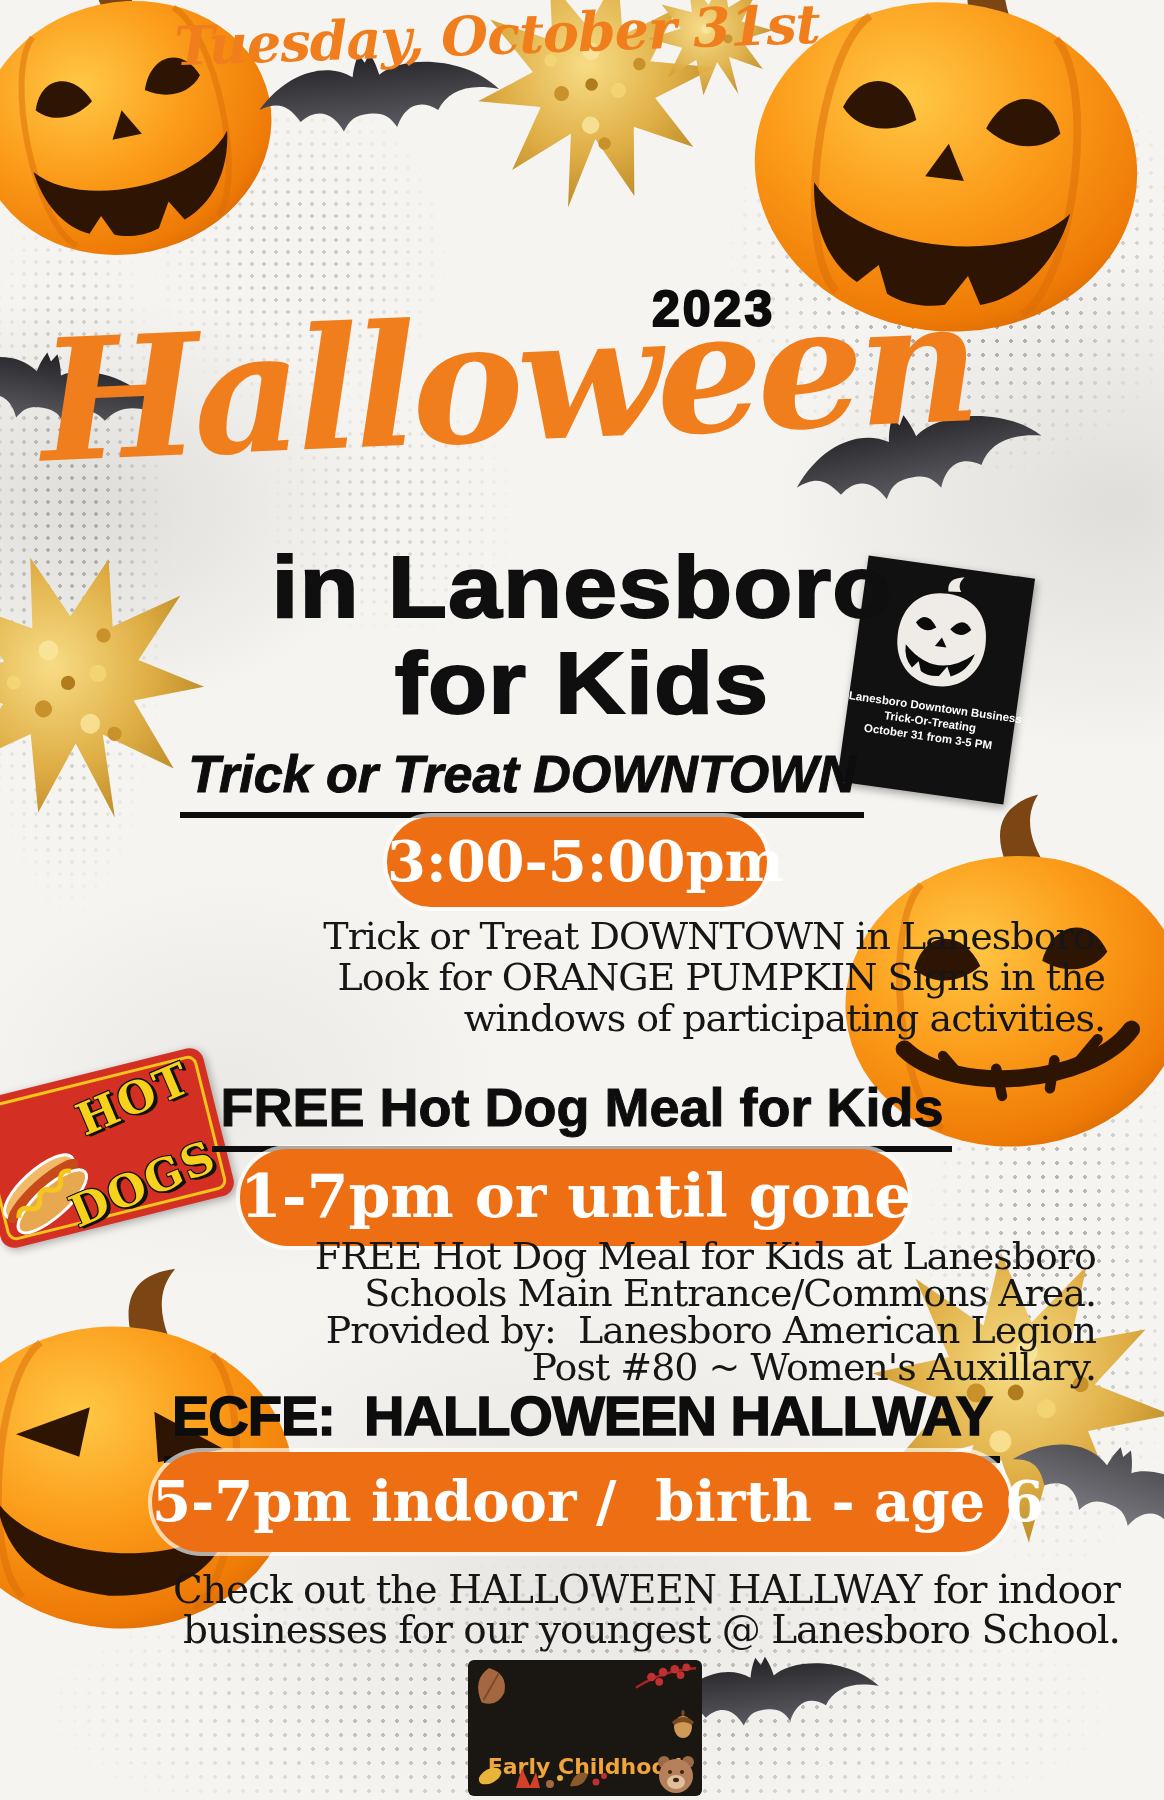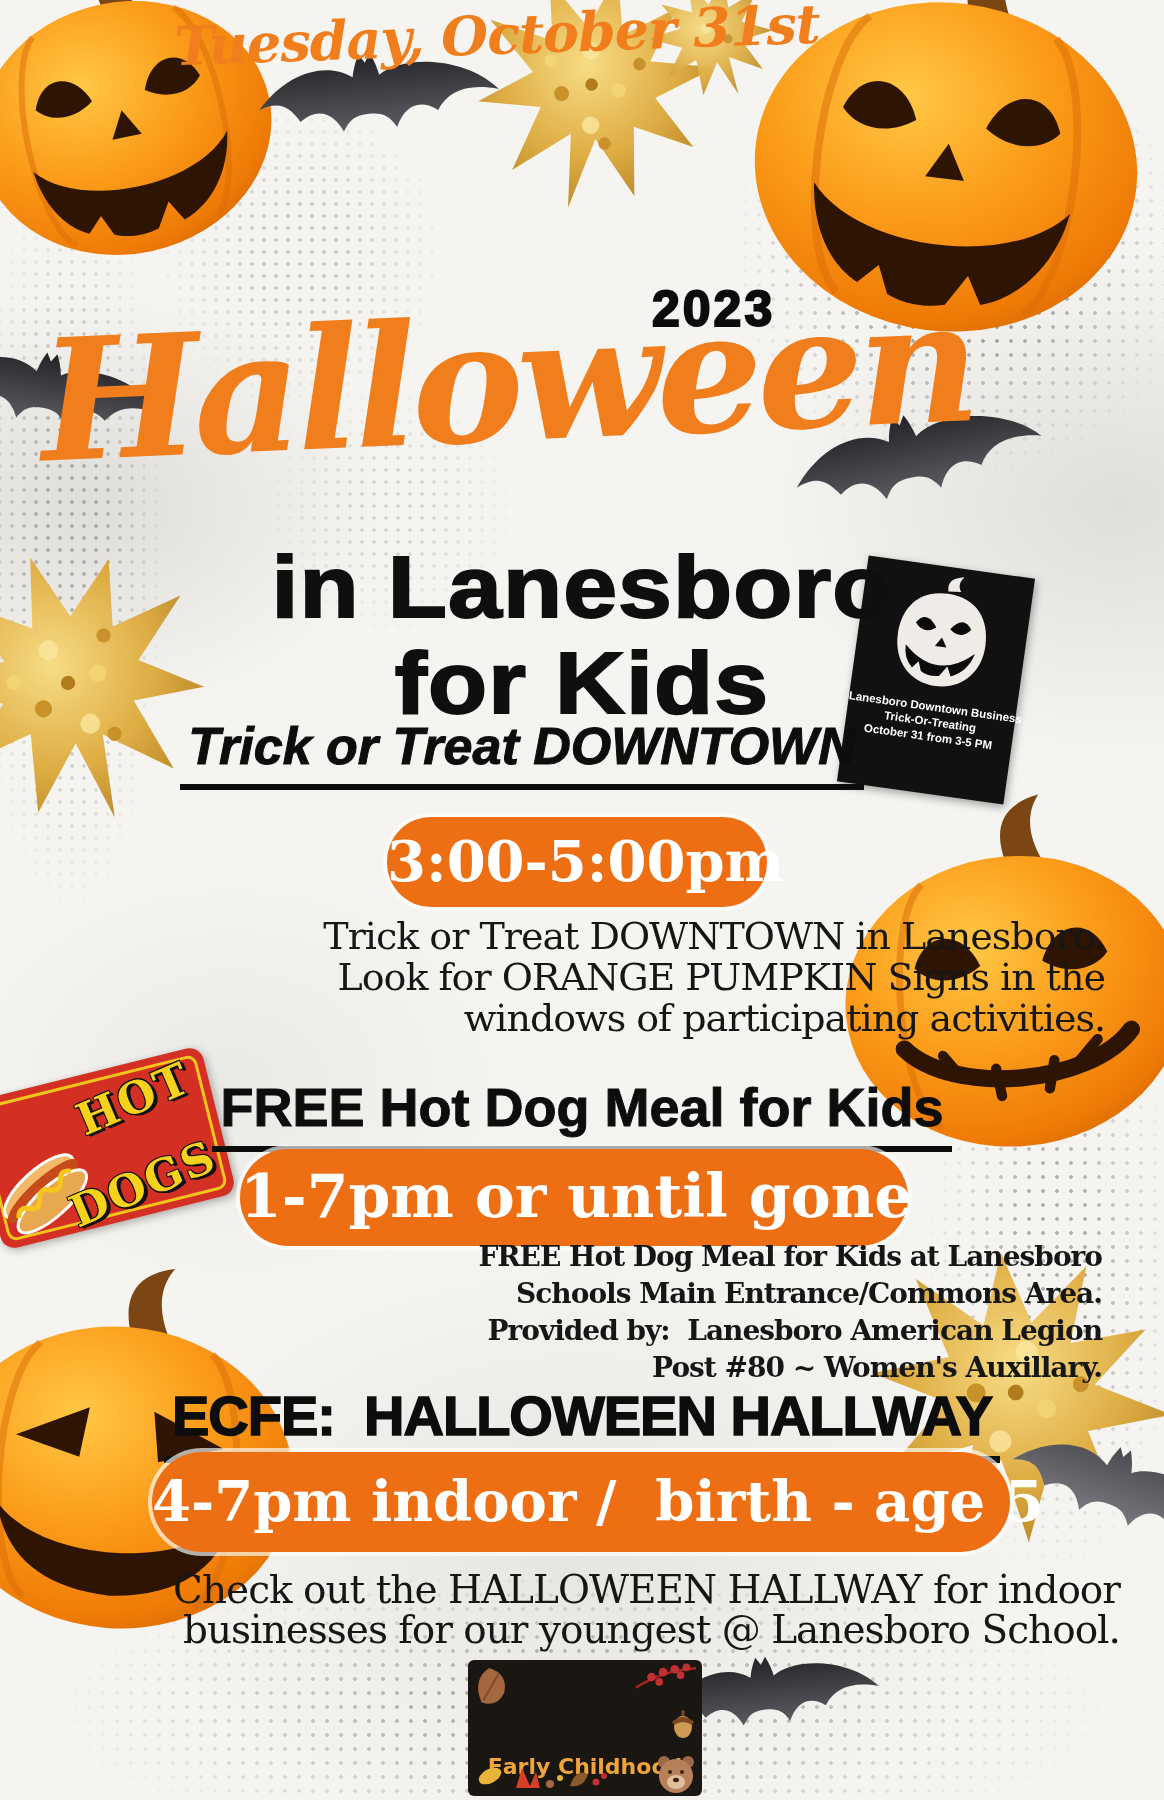--- a/index.html
+++ b/index.html
@@ -52,41 +52,41 @@
     -webkit-text-stroke:2px #0f0f0f; letter-spacing:1px;
   }
   .title-line2 { top:536px; transform:scaleX(1.10); }
   .title-line3 { top:632px; transform:scaleX(1.10); }
 
   .sec-head-wrap { left:0; width:1164px; }
   .sec-heading {
     display:inline-block; white-space:pre; color:#0d0d0d;
     border-bottom:6px solid #0d0d0d; padding:0 8px 8px 8px;
   }
-  .h1-wrap { top:716px; padding-right:120px; }
+  .h1-wrap { top:744px; padding-right:120px; }
   .h1-wrap .sec-heading { font-size:52px; font-weight:900; font-style:italic; -webkit-text-stroke:1px #0d0d0d; }
   .h2-wrap { top:1076px; }
   .h2-wrap .sec-heading { font-size:54px; font-weight:900; -webkit-text-stroke:1px #0d0d0d; }
   .h3-wrap { top:1383px; }
   .h3-wrap .sec-heading { font-size:56px; font-weight:900; border-bottom-width:7px; -webkit-text-stroke:1.5px #0d0d0d; letter-spacing:-1px; }
 
   .pill {
     position:absolute; z-index:5; background:#ee6f13; color:#fff; text-align:center;
     font-family:"DejaVu Serif", serif; font-weight:bold; white-space:pre;
     box-shadow:0 0 0 4px rgba(255,255,255,.65);
   }
   .pill1 { left:387px; top:817px; width:380px; height:90px; line-height:88px; font-size:56px; border-radius:44px; }
   .pill2 { left:240px; top:1149px; width:668px; height:97px; line-height:95px; font-size:60px; border-radius:48px; }
   .pill3 { left:152px; top:1452px; width:858px; height:100px; line-height:98px; font-size:56px; border-radius:50px; }
 
   .para { position:absolute; z-index:5; text-align:right;
     font-family:"DejaVu Serif", serif; color:#161616; letter-spacing:-1px; }
   .para-line { white-space:pre; }
   .para1 { left:45px; top:916px;  width:1060px; font-size:38px; line-height:41px; }
-  .para2 { left:42px; top:1238px; width:1060px; font-size:28px; line-height:37px;font-weight:bold; }
+  .para2 { left:36px; top:1238px; width:1060px; font-size:38px; line-height:37px; }
   .para3 { left:30px; top:1570px; width:1090px; font-size:39px; line-height:40px; }
 
   
   .mini-flyer {
     position:absolute; z-index:3; left:852px; top:566px; width:168px; height:228px;
     background:#111; transform:rotate(8deg); box-shadow:2px 3px 8px rgba(0,0,0,.35);
     padding-top:6px;
   }
   .mini-flyer svg { display:block; width:128px; height:128px; margin:0 auto; }
   .mf-line { color:#fff; font-weight:bold; text-align:center; font-size:11.5px; line-height:15px; white-space:pre; }
@@ -329,21 +329,21 @@
   <div class="para para2">
     <div class="para-line">FREE Hot Dog Meal for Kids at Lanesboro</div>
     <div class="para-line">Schools Main Entrance/Commons Area.</div>
     <div class="para-line">Provided by:  Lanesboro American Legion</div>
     <div class="para-line">Post #80 ~ Women's Auxillary.</div>
   </div>
 
   <div class="txt sec-head-wrap h3-wrap">
     <span class="sec-heading">ECFE:  HALLOWEEN HALLWAY</span>
   </div>
-  <div class="pill pill3">4-7pm indoor /  birth - age 5</div>
+  <div class="pill pill3">5-7pm indoor /  birth - age 6</div>
   <div class="para para3">
     <div class="para-line">Check out the HALLOWEEN HALLWAY for indoor</div>
     <div class="para-line">businesses for our youngest @ Lanesboro School.</div>
   </div>
 
   <div class="ecfe-logo">
     <svg class="ecfe-dec" style="left:4px; top:4px; width:38px; height:44px;" viewBox="0 0 40 46">
       <path d="M10,40 Q0,16 18,4 Q38,10 34,30 Q26,46 10,40 Z" fill="#a5673f"></path>
       <path d="M12,38 L28,10" stroke="#7c4a28" stroke-width="2"></path>
     </svg>

